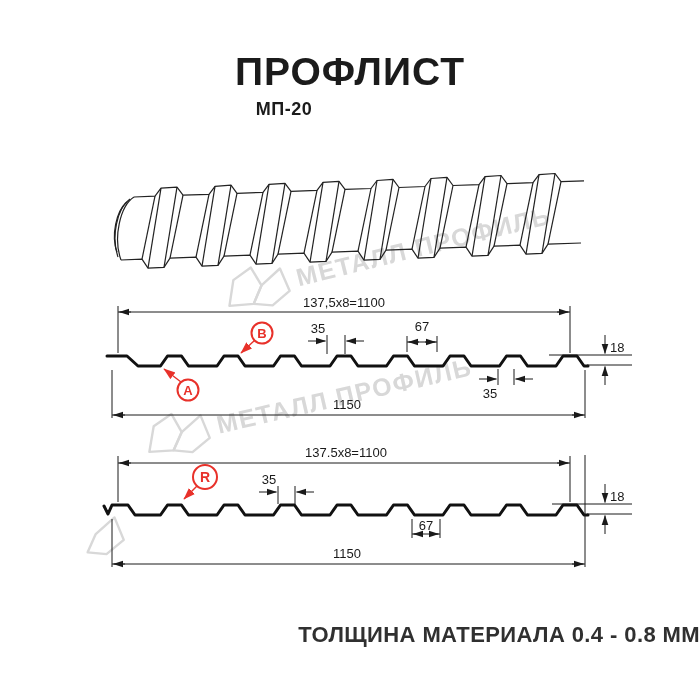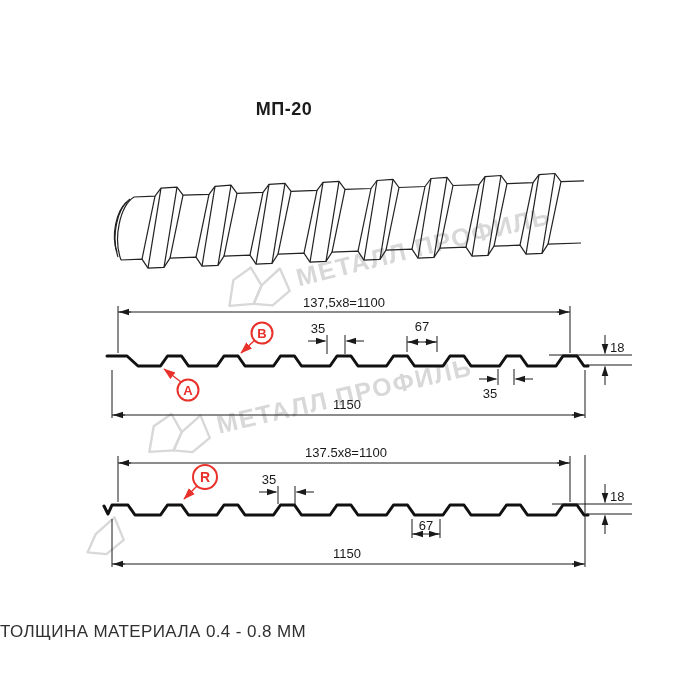--- a/index.html
+++ b/index.html
@@ -2,39 +2,40 @@
 <html style="--red: #e8312a;"><head>
 <meta charset="utf-8">
 <style>
   html,body{margin:0;padding:0;background:#fff;}
   #page{position:relative;width:700px;height:700px;background:#ffffff;overflow:hidden;
         font-family:"Liberation Sans",sans-serif;}
   .title{position:absolute;top:50px;left:0;width:700px;text-align:center;
          font-size:39px;font-weight:bold;letter-spacing:1px;color:#1b1b1b;margin:0;}
   .subtitle{position:absolute;top:99px;left:0;width:568px;text-align:center;
          font-size:18px;font-weight:bold;letter-spacing:0.5px;color:#1b1b1b;}
-  .footer{position:absolute;top:622px;left:0;width:700px;text-align:left;
-         font-size:17px;font-weight:normal;letter-spacing:0.4px;color:#303030;}
+  .footer{position:absolute;top:622px;left:0;width:700px;text-align:right;
+         font-size:22px;font-weight:bold;letter-spacing:0.4px;color:#303030;}
   svg{position:absolute;top:0;left:0;}
   svg text{font-family:"Liberation Sans",sans-serif;}
   .dimtxt{font-size:13px;fill:#1a1a1a;}
   .thin{stroke:#1a1a1a;stroke-width:1;fill:none;}
   .thick{stroke:#111;stroke-width:3;fill:none;stroke-linejoin:round;stroke-linecap:round;}
   .sheet{stroke:#222;stroke-width:1.2;fill:none;stroke-linejoin:round;}
   .wm{opacity:1;}
   .wmtxt{font-size:25px;font-weight:bold;letter-spacing:1.5px;fill:#d8d8d8;}
   .wmlogo{stroke:#d8d8d8;stroke-width:2.4;fill:none;stroke-linejoin:round;}
   .red{stroke:#e8312a;fill:none;}
   .redtxt{fill:#e8312a;font-weight:bold;}
 </style>
 </head>
 <body>
 
 <div id="page">
 
+  <h1 class="title">ПРОФЛИСТ</h1>
   <div class="subtitle">МП-20</div>
 
   <svg width="700" height="700" viewBox="0 0 700 700">
     <defs>
       <marker id="arrB" markerWidth="11" markerHeight="9" refX="9.5" refY="4" orient="auto">
         <path d="M0,0.7 L10,4 L0,7.3 Z" fill="#1a1a1a"></path>
       </marker>
       <marker id="arrR" markerWidth="10" markerHeight="8" refX="8" refY="3.5" orient="auto">
         <path d="M0,0.5 L8.5,3.5 L0,6.5 Z" fill="#e8312a"></path>
       </marker>

